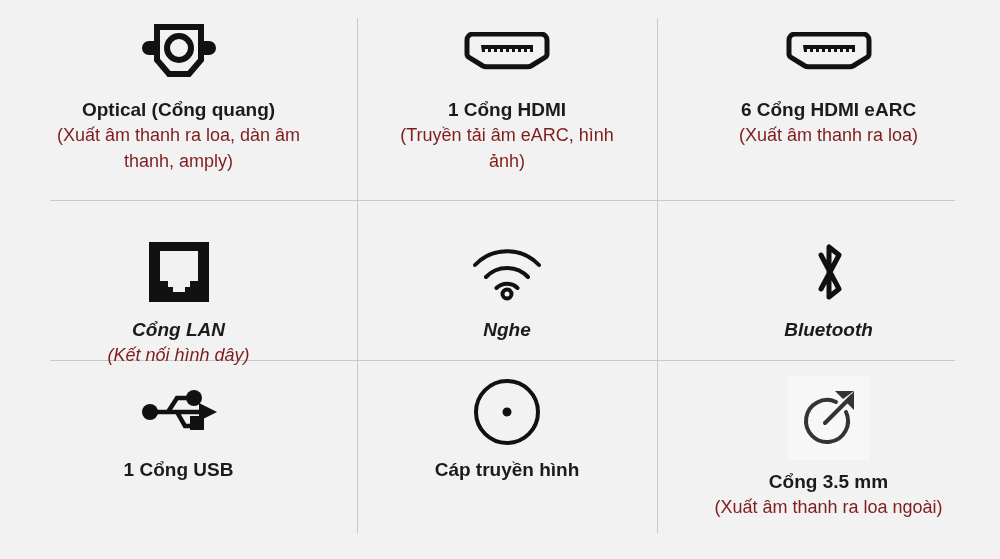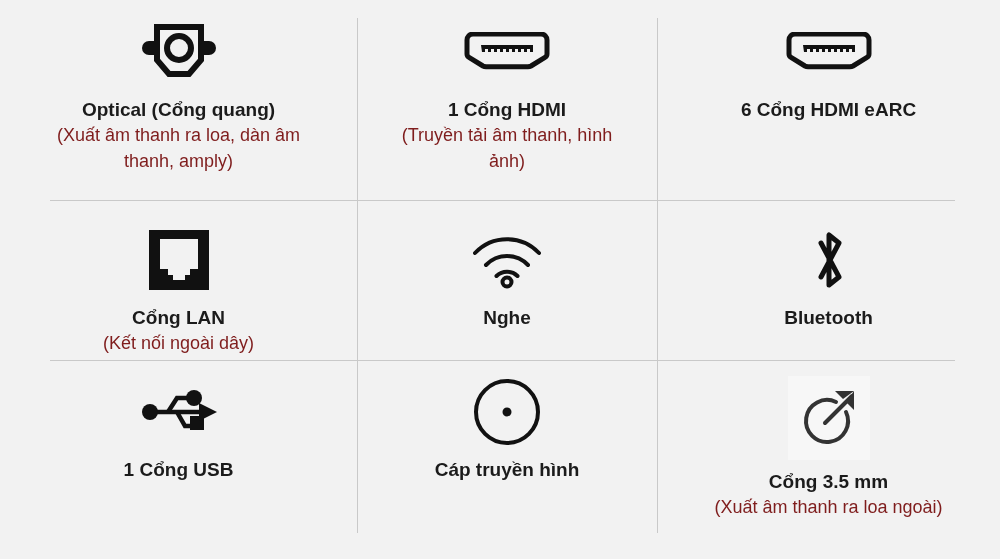--- a/index.html
+++ b/index.html
@@ -54,21 +54,21 @@
   .cell {
     position: relative;
     display: flex;
     flex-direction: column;
     align-items: center;
     box-sizing: border-box;
   }
 
   
   .cell.r1 { padding-top: 22px; }
-  .cell.r2 { padding-top: 28px; }
+  .cell.r2 { padding-top: 40px; font-style: italic; }
   .cell.r3 { padding-top: 16px; }
 
   .icon-wrap {
     display: flex;
     align-items: center;
     justify-content: center;
     position: relative;
   }
 
   .icon-wrap svg { display: block; }
@@ -130,42 +130,43 @@
     </div>
 
     <div class="cell r1">
       <div class="icon-wrap">
         <svg width="96" height="42" viewBox="0 0 96 42">
           <path d="M8 8 a6 6 0 0 1 6-6 H82 a6 6 0 0 1 6 6 V22 a4 4 0 0 1 -2 3.4 L72 34 a6 6 0 0 1 -3 0.8 H27 a6 6 0 0 1 -3 -0.8 L10 25.4 A4 4 0 0 1 8 22 Z" fill="none" stroke="#111" stroke-width="5" stroke-linejoin="round"></path>
           <path d="M22 13 h52 v7 h-3 v-3 h-3 v3 h-3 v-3 h-3 v3 h-3 v-3 h-3 v3 h-3 v-3 h-3 v3 h-3 v-3 h-3 v3 h-3 v-3 h-3 v3 h-3 v-3 h-3 v3 h-3 v-3 h-3 v3 h-3 Z" fill="#111"></path>
         </svg>
       </div>
       <div class="label">1 Cổng HDMI</div>
-      <div class="sub">(Truyền tải âm thanh, hình ảnh)</div>
+      <div class="sub">(Truyền tải âm eARC, hình ảnh)</div>
     </div>
 
     <div class="cell r1 wide">
       <div class="icon-wrap">
         <svg width="96" height="42" viewBox="0 0 96 42">
           <path d="M8 8 a6 6 0 0 1 6-6 H82 a6 6 0 0 1 6 6 V22 a4 4 0 0 1 -2 3.4 L72 34 a6 6 0 0 1 -3 0.8 H27 a6 6 0 0 1 -3 -0.8 L10 25.4 A4 4 0 0 1 8 22 Z" fill="none" stroke="#111" stroke-width="5" stroke-linejoin="round"></path>
           <path d="M22 13 h52 v7 h-3 v-3 h-3 v3 h-3 v-3 h-3 v3 h-3 v-3 h-3 v3 h-3 v-3 h-3 v3 h-3 v-3 h-3 v3 h-3 v-3 h-3 v3 h-3 v-3 h-3 v3 h-3 v-3 h-3 v3 h-3 Z" fill="#111"></path>
         </svg>
       </div>
       <div class="label">6 Cổng HDMI eARC</div>
+      <div class="sub">(Xuất âm thanh ra loa)</div>
     </div>
 
     <div class="cell r2">
       <div class="icon-wrap">
         <svg width="64" height="64" viewBox="0 0 64 64">
           <path d="M2 2 H62 V62 H2 Z" fill="#111"></path>
           <path d="M13 11 H51 V41 H43 V47 H38 V52 H26 V47 H21 V41 H13 Z" fill="#f2f2f2"></path>
         </svg>
       </div>
       <div class="label">Cổng LAN</div>
-      <div class="sub">(Kết nối ngoài dây)</div>
+      <div class="sub">(Kết nối hình dây)</div>
     </div>
 
     <div class="cell r2">
       <div class="icon-wrap">
         <svg width="76" height="58" viewBox="0 0 76 58">
           <g fill="none" stroke="#111" stroke-width="4" stroke-linecap="round">
             <path d="M6 22 A44 44 0 0 1 70 22"></path>
             <path d="M17 34 A29 29 0 0 1 59 34"></path>
             <path d="M27.5 45 A15 15 0 0 1 48.5 45"></path>
             <circle cx="38" cy="51" r="4.5"></circle>

